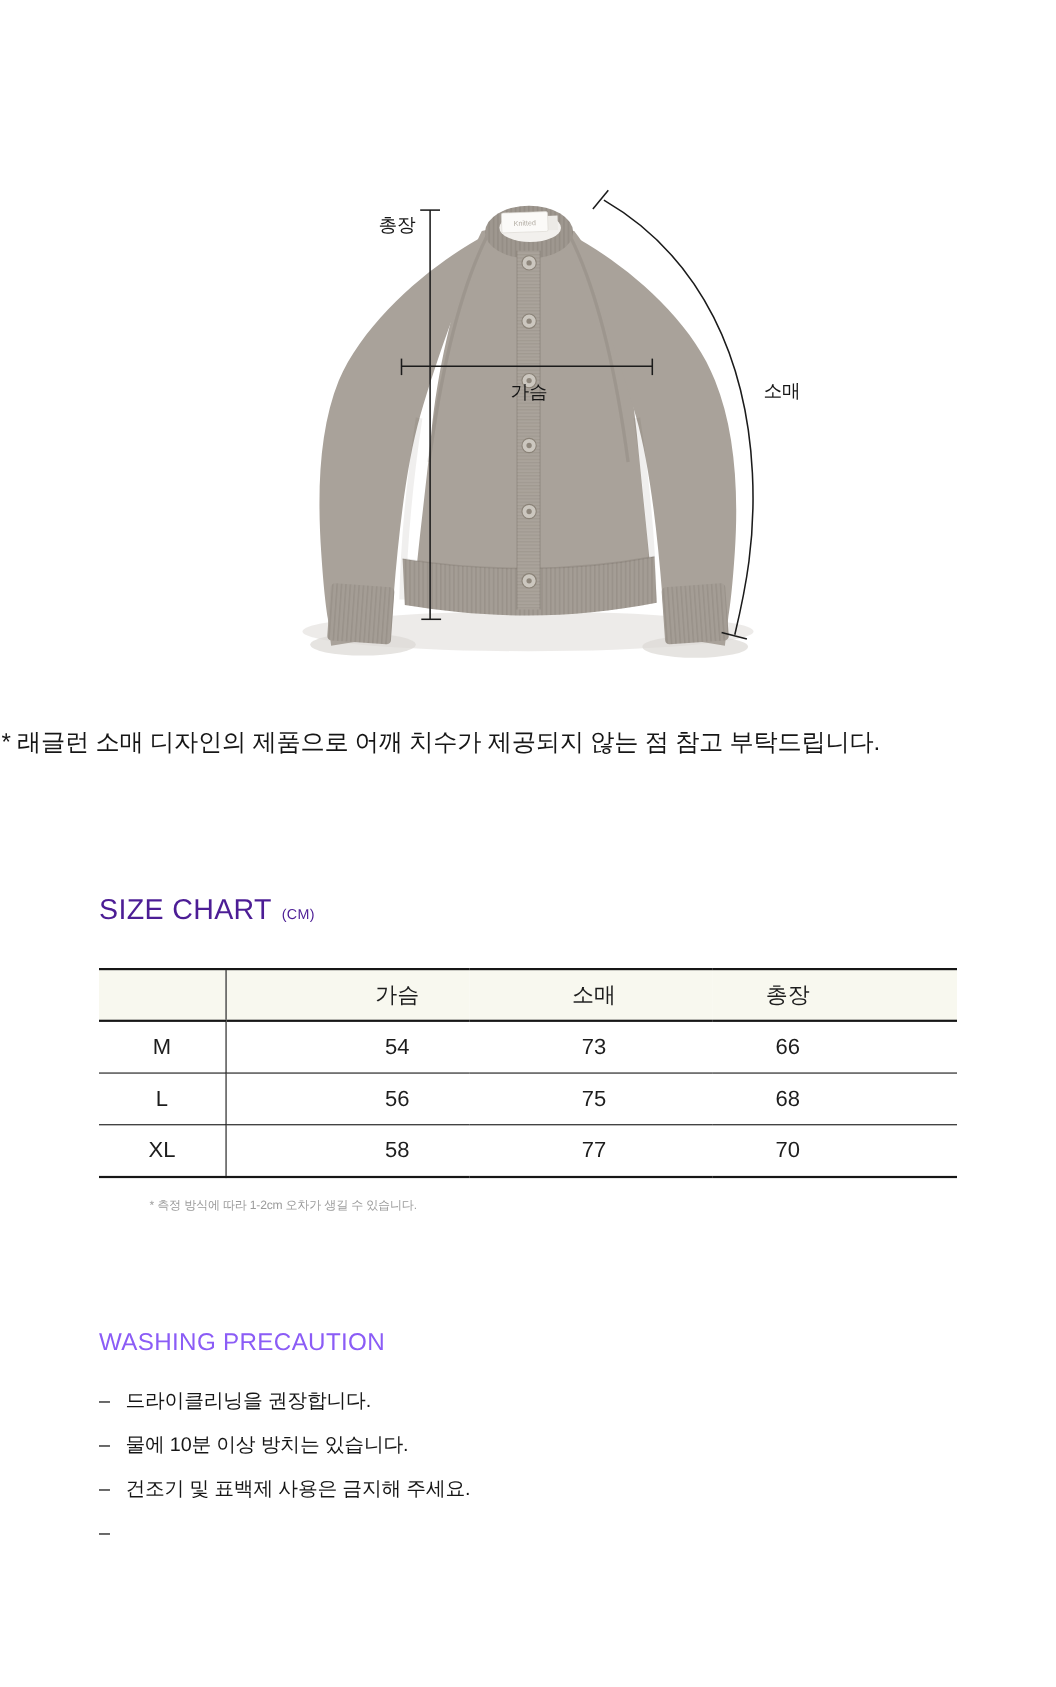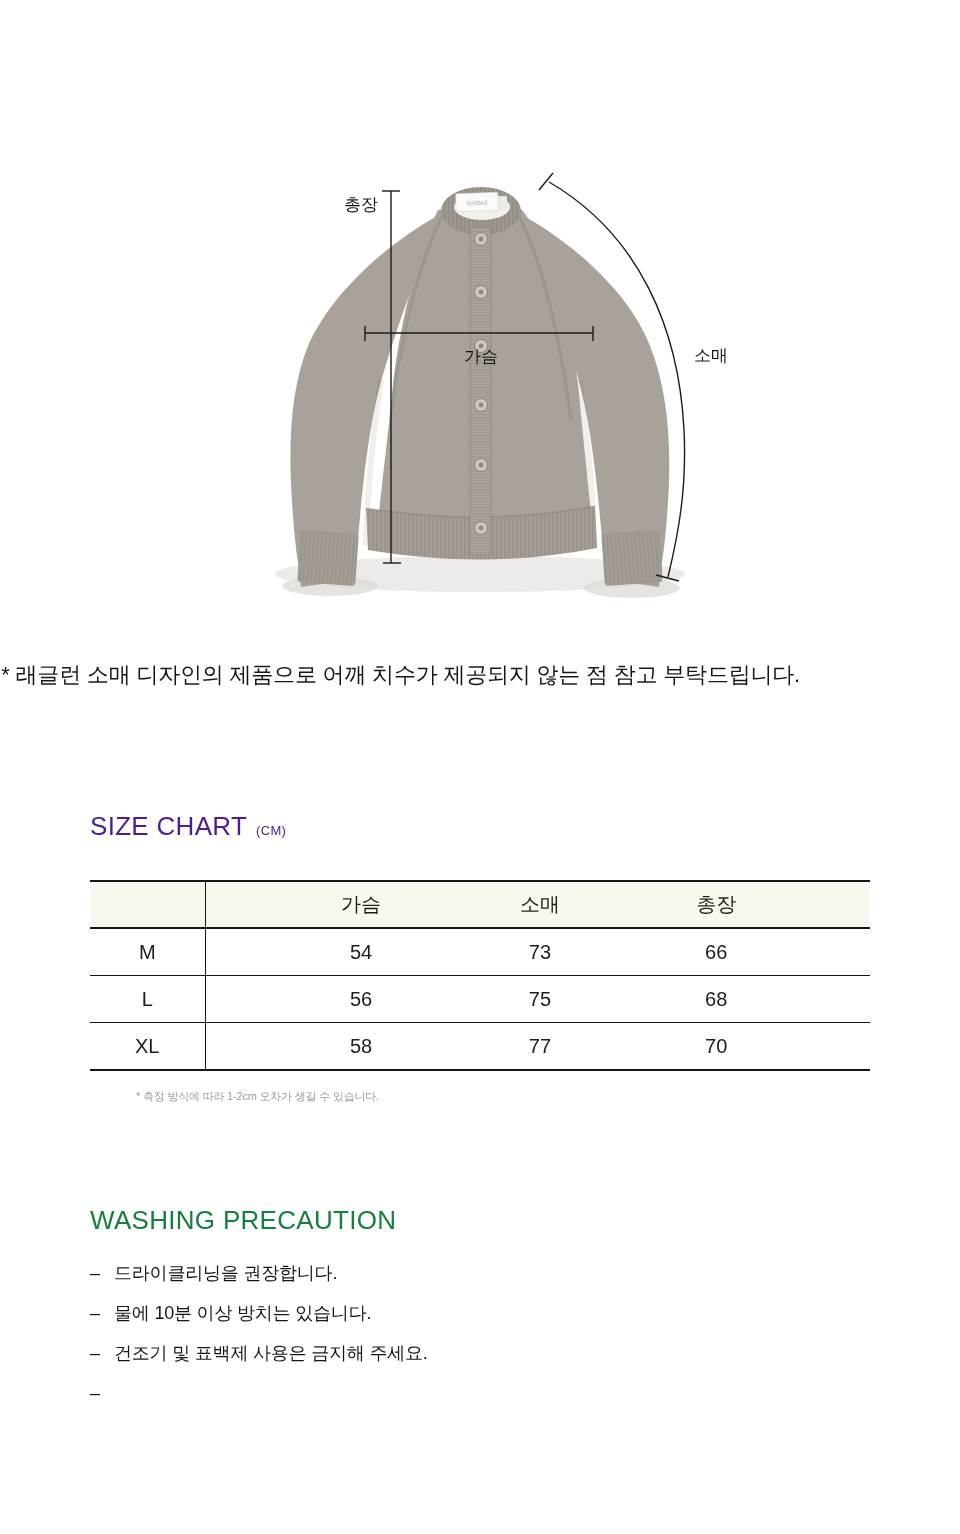--- a/index.html
+++ b/index.html
@@ -30,22 +30,22 @@
   table.size-table tbody tr:last-child td{border-bottom:none;}
   table.size-table th:first-child,table.size-table td:first-child{border-right:1.5px solid #161616;}
   table.size-table th:nth-child(2),table.size-table td:nth-child(2){padding-left:90px;}
   table.size-table th:nth-child(3),table.size-table td:nth-child(3){padding-left:5px;}
   table.size-table th:nth-child(4),table.size-table td:nth-child(4){padding-right:86px;}
 
   .chart-footnote{position:absolute;top:1086px;left:88px;font-size:11px;line-height:20px;
     color:#9b9b9b;letter-spacing:-0.2px;margin-left:48px;}
 
   
-  .wash-head{position:absolute;top:1205px;left:90px;font-size:26px;line-height:30px;
-    color:#15803d;letter-spacing:0.3px;}
+  .wash-head{position:absolute;top:1205px;left:90px;font-size:22px;line-height:30px;
+    color:#8b5cf6;letter-spacing:0.3px;}
   .wash-list{position:absolute;top:1262px;left:90px;right:60px;}
   .wash-item{display:flex;align-items:flex-start;margin-bottom:18px;
     font-size:18px;line-height:22px;color:#161616;letter-spacing:-0.2px;}
   .wash-item .dash{width:24px;flex:0 0 24px;}
 </style>
 </head>
 <body>
 
 <div class="page">
 

